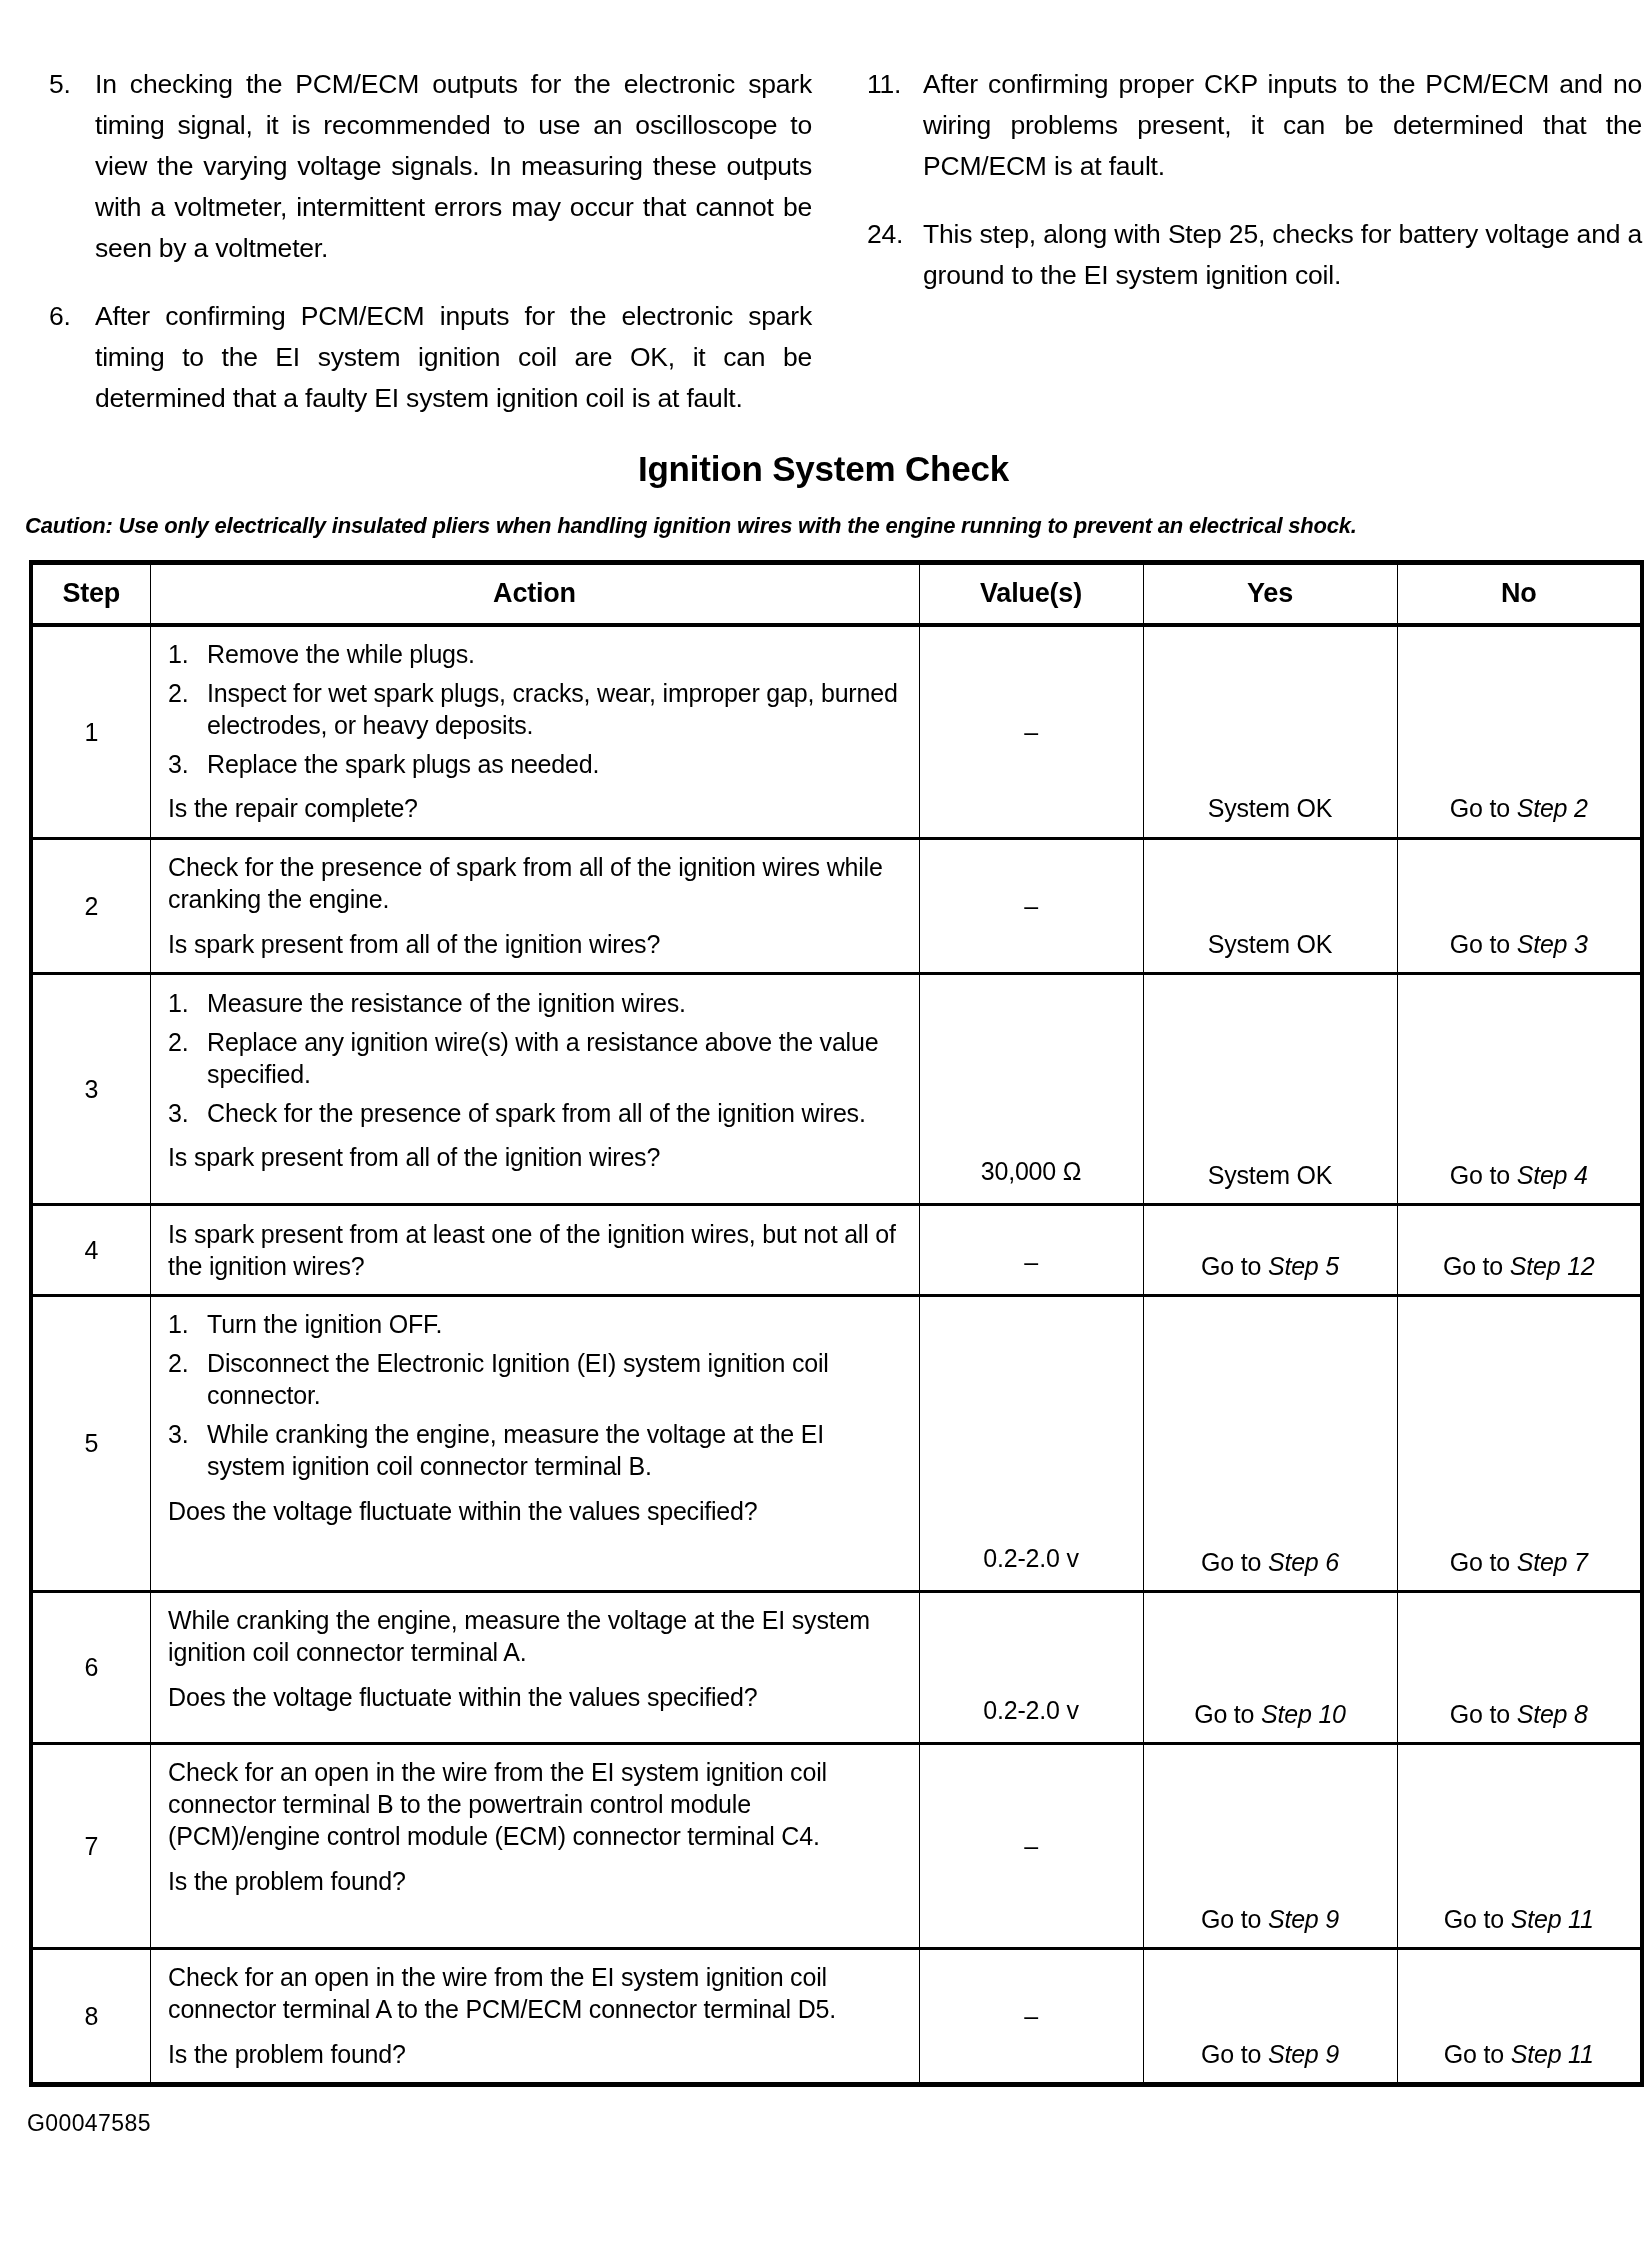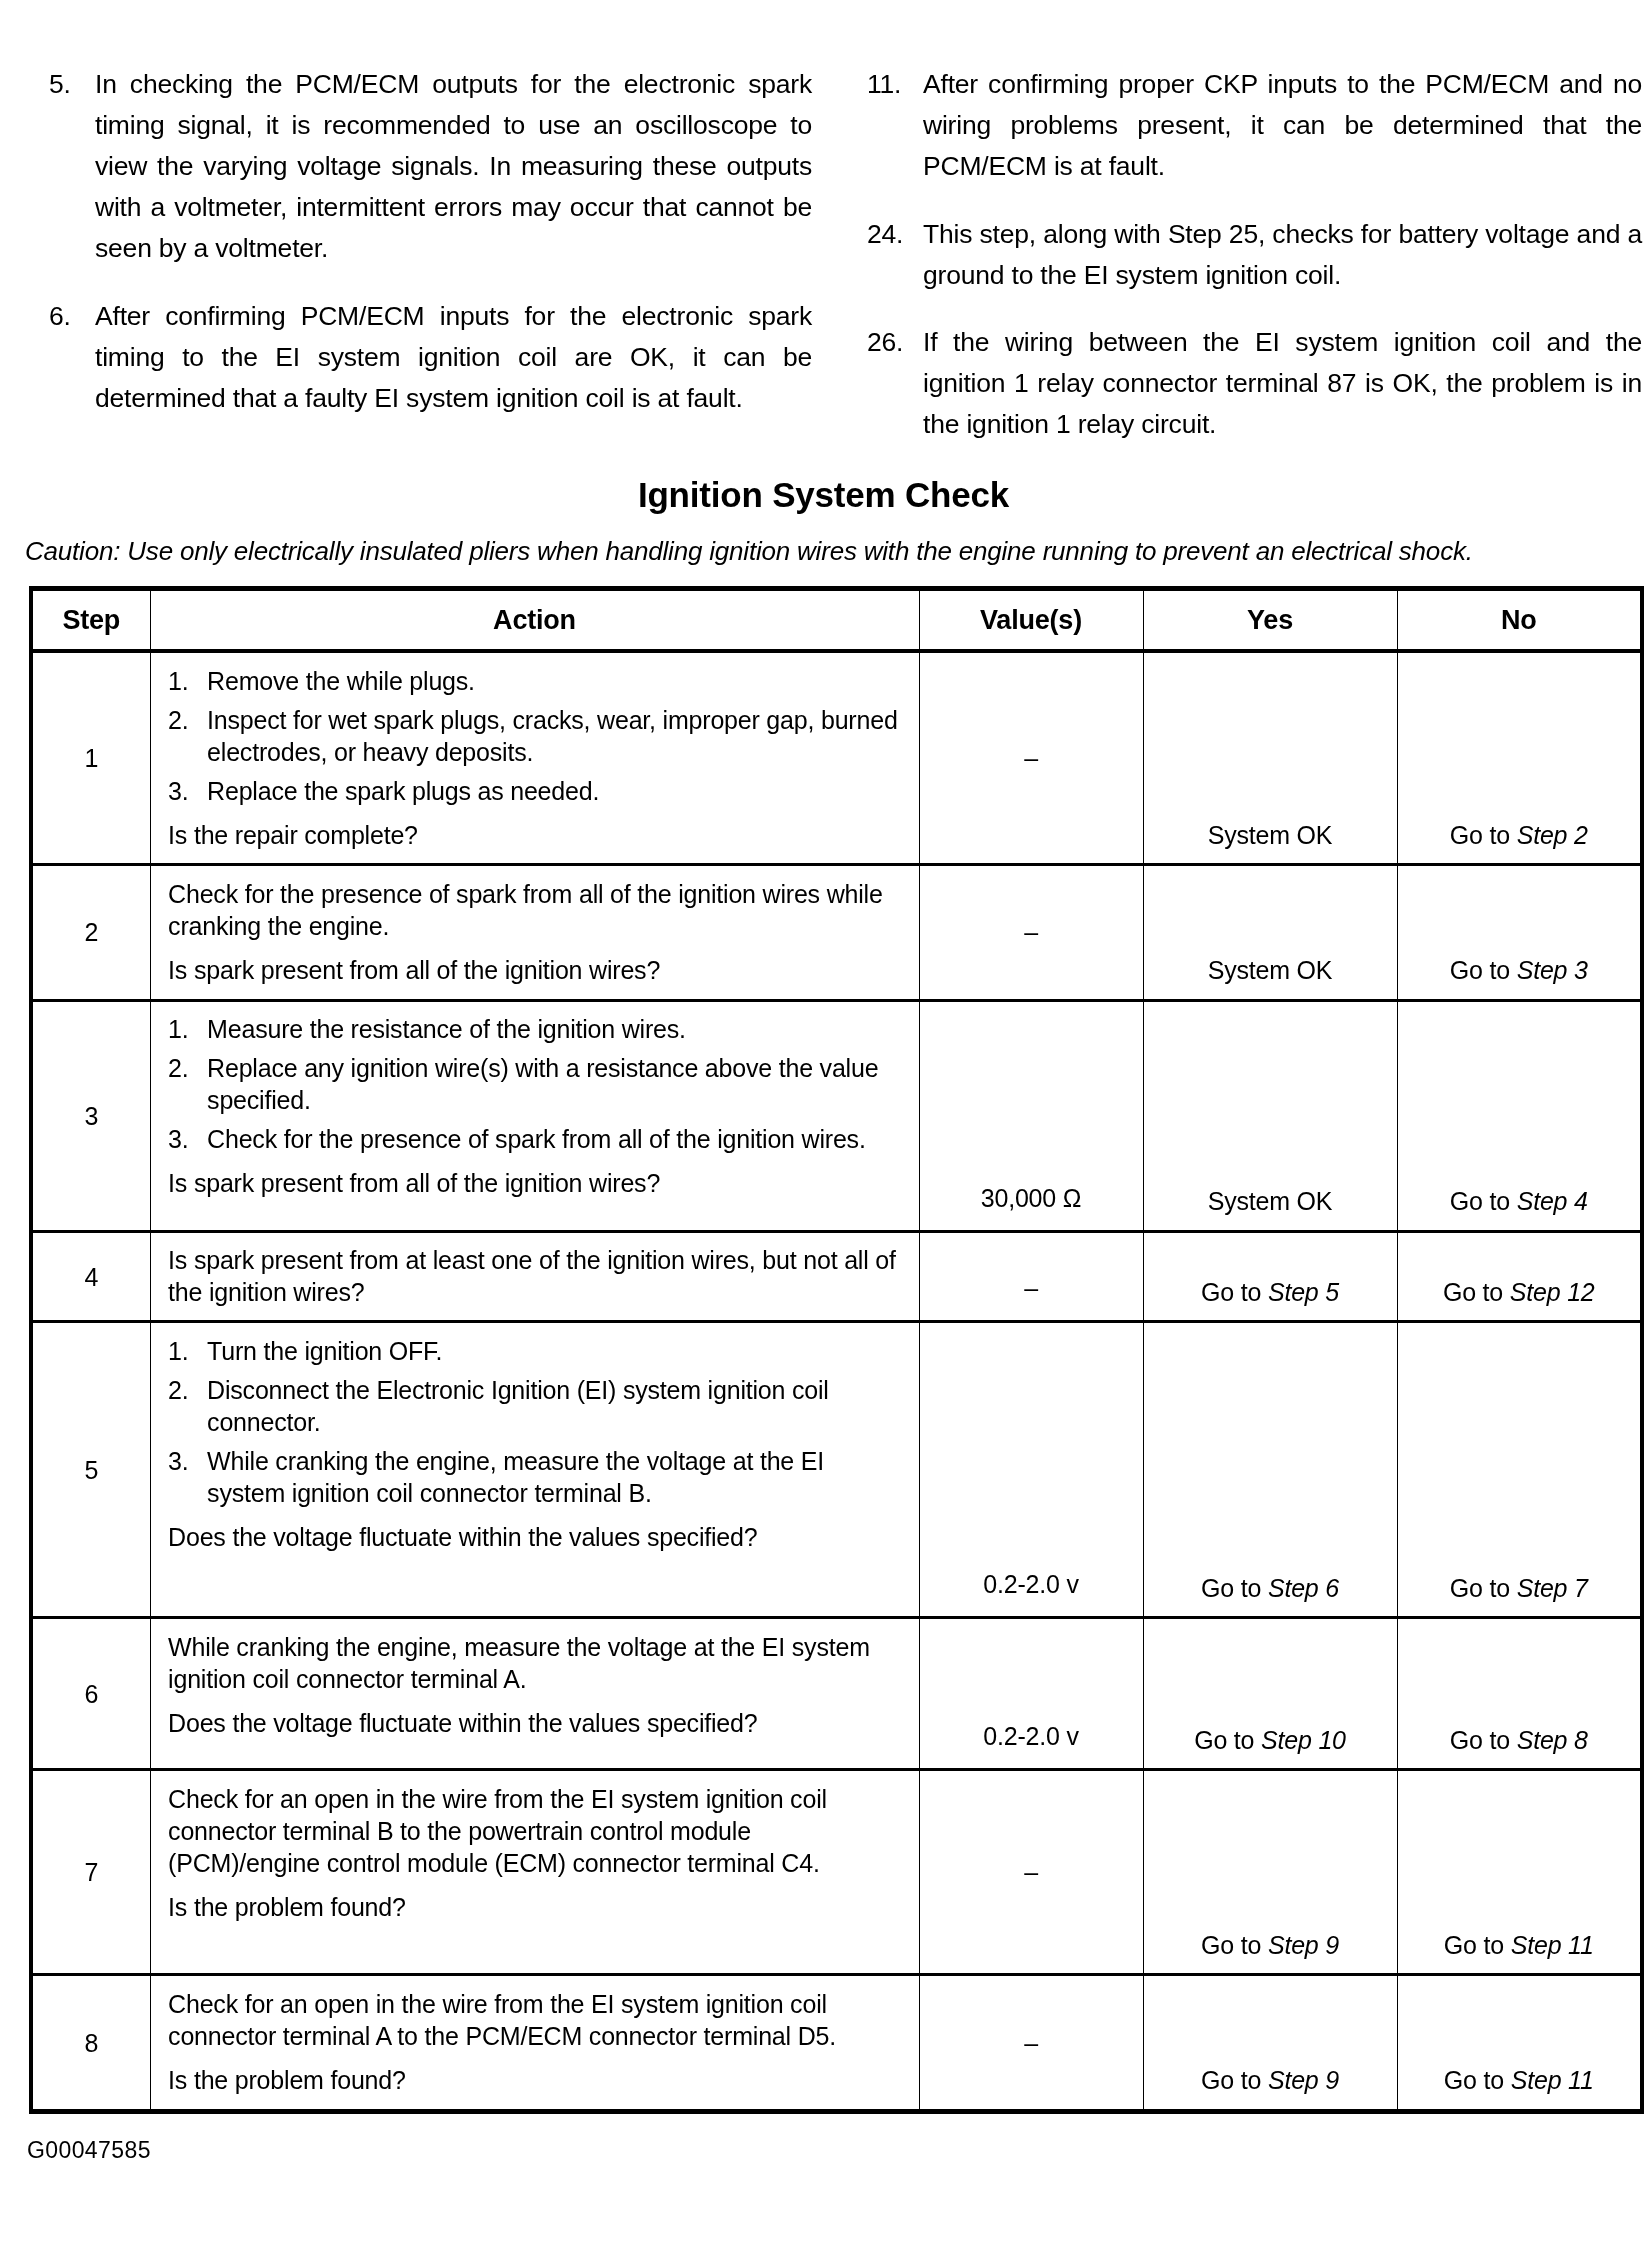--- a/index.html
+++ b/index.html
@@ -15,21 +15,21 @@
   .col-left{width:763px;}
   .col-right{width:775px;}
   .note{display:flex;font-size:26.5px;line-height:41px;letter-spacing:-0.2px;}
   .note .nnum{flex:none;width:46px;}
   .col-right .note .nnum{width:56px;}
   .note .ntext{flex:1;text-align:justify;}
 
   
   .title{font-size:35px;font-weight:bold;text-align:center;margin:30px 0 16px 0;letter-spacing:-0.2px;}
   .caution{
-    font-size:26px;line-height:41px;font-weight:normal;font-style:italic;
+    font-size:22px;line-height:41px;font-weight:bold;font-style:italic;
     text-align:justify;margin:12.4px 26.5px 0 25px;letter-spacing:-0.2px;
   }
 
   
   table.diag{border-collapse:collapse;table-layout:fixed;width:1612px;margin:14px 0 0 29px;}
   .diag th{
     border:1.8px solid #000;border-top:5.3px solid #000;border-bottom:4.4px solid #000;
     font-size:27px;font-weight:bold;height:56px;text-align:center;vertical-align:middle;
     letter-spacing:-0.2px;background:#fff;
   }
@@ -78,24 +78,20 @@
       </div>
     </div>
     <div class="col col-right">
       <div class="note">
         <span class="nnum">11.</span>
         <span class="ntext">After confirming proper CKP inputs to the PCM/ECM and no wiring problems present, it can be determined that the PCM/ECM is at fault.</span>
       </div>
       <div class="note">
         <span class="nnum">24.</span>
         <span class="ntext">This step, along with Step 25, checks for battery voltage and a ground to the EI system ignition coil.</span>
-      </div>
-      <div class="note">
-        <span class="nnum">26.</span>
-        <span class="ntext">If the wiring between the EI system ignition coil and the ignition 1 relay connector terminal 87 is OK, the problem is in the ignition 1 relay circuit.</span>
       </div>
     </div>
   </div>
 
   <h1 class="title">Ignition System Check</h1>
 
   <p class="caution">Caution:  Use only electrically insulated pliers when handling ignition wires with the engine running to prevent an electrical shock.</p>
 
   <table class="diag">
     <colgroup>

